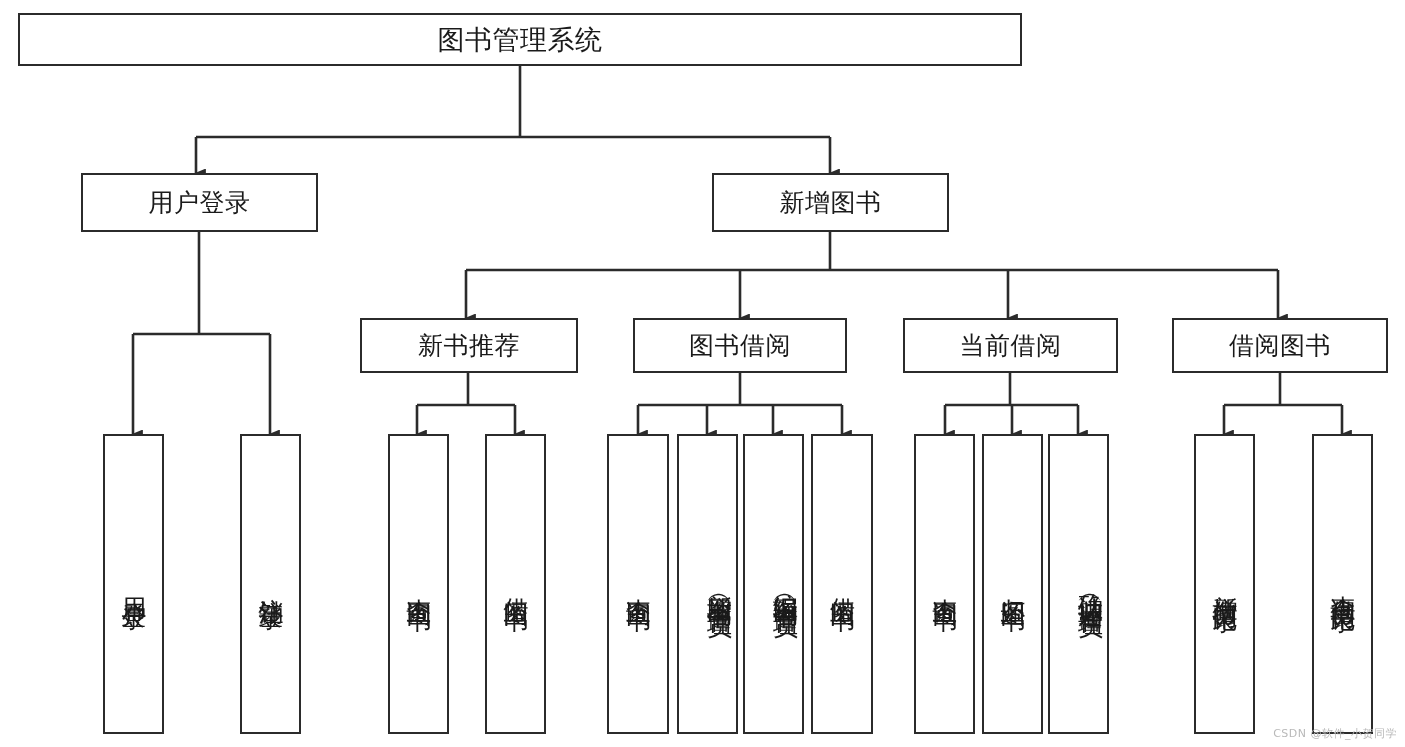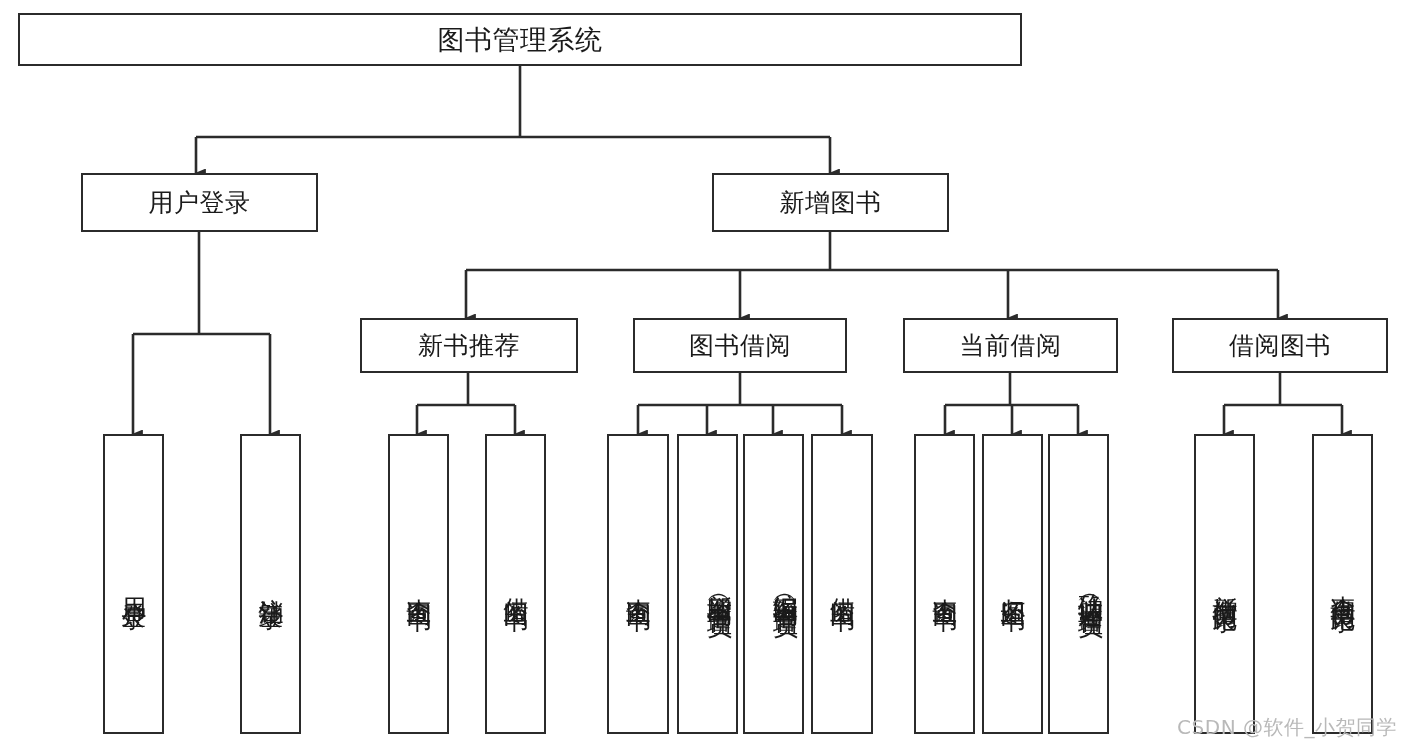--- a/index.html
+++ b/index.html
@@ -57,21 +57,21 @@
     padding-top: 0;
   }
   .root-node {
     font-size: 27px;
     text-align: right;
   }
   #watermark {
     position: absolute;
     right: 8px;
     bottom: 6px;
-    font-size: 20px;
+    font-size: 11px;
     color: #b9b9b9;
     white-space: nowrap;
     letter-spacing: 0.5px;
   }
 </style>
 </head>
 <body>
 
 <div id="diagram-root">
 

